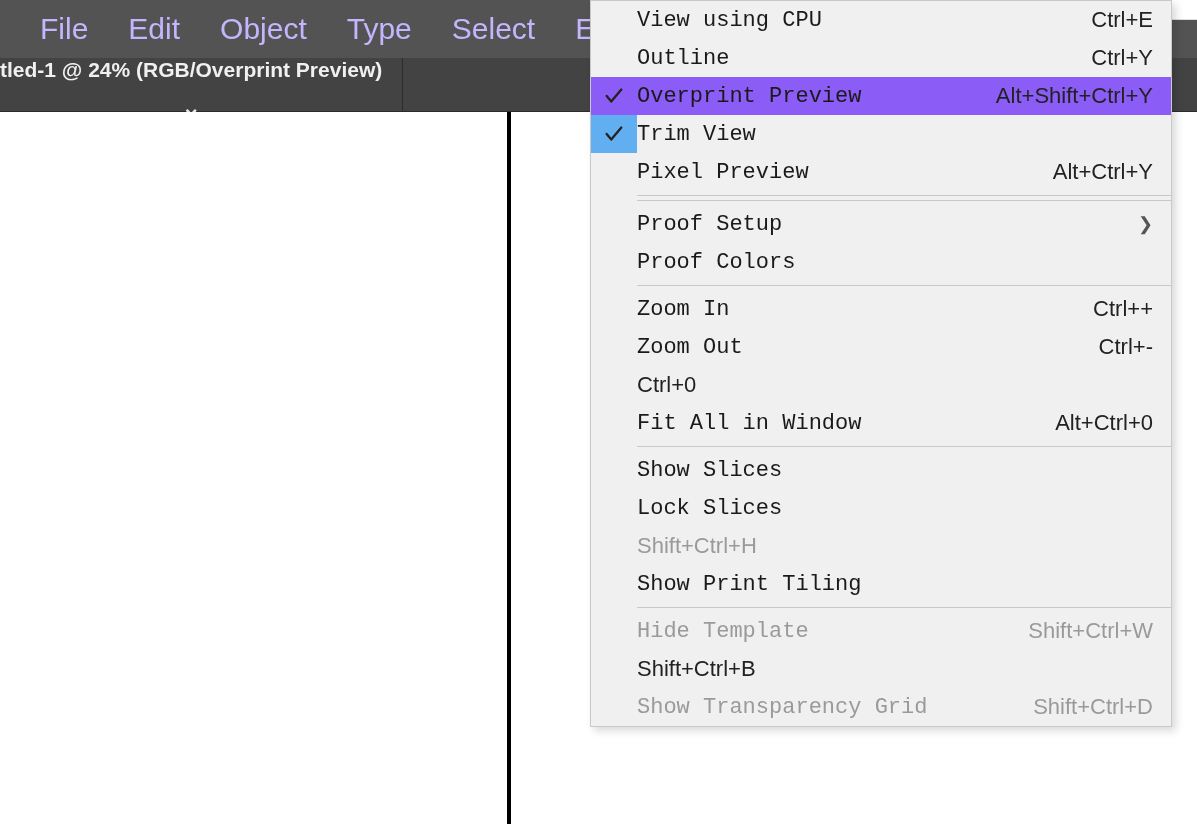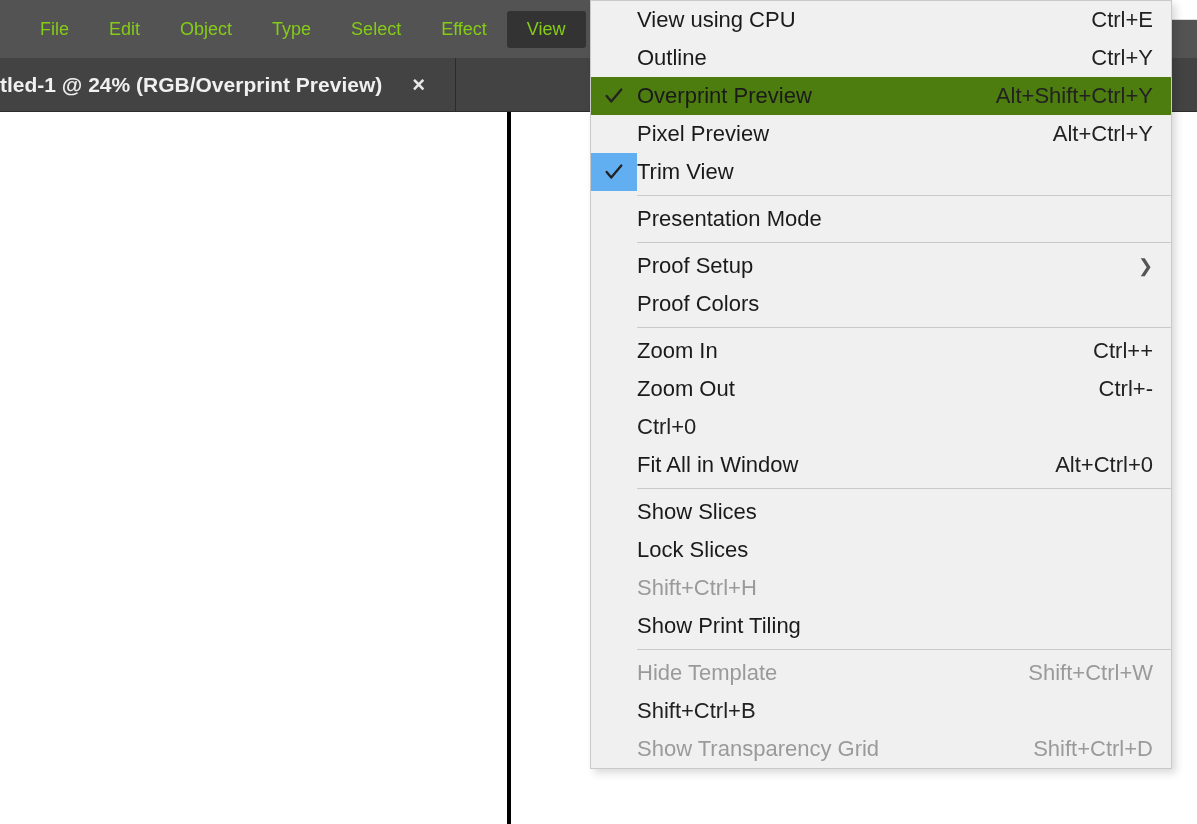--- a/index.html
+++ b/index.html
@@ -13,22 +13,22 @@
   }
   .menubar {
     background: #535353;
     height: 58px;
     display: flex;
     align-items: center;
     padding-left: 20px;
     gap: 0;
   }
   .menubar-item {
-    color: #84cc16;
-    font-size: 18px;
+    color: #c4b5fd;
+    font-size: 30px;
     padding: 8px 20px;
     cursor: default;
   }
   .menubar-item.open {
     background: #333333;
     border-radius: 3px;
   }
   .tabbar {
     background: #434343;
     height: 54px;
@@ -39,20 +39,21 @@
   .tab {
     display: flex;
     align-items: center;
     height: 100%;
     padding: 0 20px 0 0;
     gap: 20px;
     color: #f0f0f0;
     font-size: 21px;
     font-weight: 600;
     border-right: 1px solid #2c2c2c;
+    flex-direction: column;
   }
   .tab-close {
     color: #e8e8e8;
     font-size: 22px;
     padding: 0 10px;
     cursor: default;
   }
   .canvas-area {
     position: absolute;
     left: 0;
@@ -81,40 +82,41 @@
     color: #1a1a1a;
     padding-bottom: 0;
   }
   .menu-row {
     display: flex;
     align-items: center;
     height: 38px;
     padding: 0 18px 0 0;
   }
   .menu-row.selected {
-    background: #4d7c0f;
+    background: #8b5cf6;
   }
   .menu-row.disabled .menu-label,
   .menu-row.disabled .menu-shortcut {
     color: #9a9a9a;
   }
   .check-col {
     width: 46px;
     display: flex;
     align-items: center;
     justify-content: center;
     flex-shrink: 0;
   }
   .check-col.standalone-checked {
     background: #61aef1;
     height: 38px;
   }
   .menu-label {
     flex: 1;
     white-space: nowrap;
+    font-family: Liberation Mono, monospace;
   }
   .menu-shortcut {
     color: #222;
     white-space: nowrap;
   }
   .submenu-arrow {
     margin-left: 10px;
     font-size: 18px;
     color: #555;
   }
@@ -177,37 +179,33 @@
     <div class="menu-row selected">
       <div class="check-col">
         <svg class="checkmark-svg" viewBox="0 0 24 24">
           <path d="M4 12 L9 18 L20 5" stroke="#222" stroke-width="2.5" fill="none" stroke-linecap="round" stroke-linejoin="round"></path>
         </svg>
       </div>
       <div class="menu-label">Overprint Preview</div>
       <div class="menu-shortcut">Alt+Shift+Ctrl+Y</div>
     </div>
     <div class="menu-row">
-      <div class="check-col"></div>
-      <div class="menu-label">Pixel Preview</div>
-      <div class="menu-shortcut">Alt+Ctrl+Y</div>
-    </div>
-    <div class="menu-row">
       <div class="check-col standalone-checked">
         <svg class="checkmark-svg" viewBox="0 0 24 24">
           <path d="M4 12 L9 18 L20 5" stroke="#222" stroke-width="2.5" fill="none" stroke-linecap="round" stroke-linejoin="round"></path>
         </svg>
       </div>
       <div class="menu-label">Trim View</div>
     </div>
-    <div class="menu-sep"></div>
-    <div class="menu-row">
-      <div class="check-col"></div>
-      <div class="menu-label">Presentation Mode</div>
-    </div>
+    <div class="menu-row">
+      <div class="check-col"></div>
+      <div class="menu-label">Pixel Preview</div>
+      <div class="menu-shortcut">Alt+Ctrl+Y</div>
+    </div>
+    <div class="menu-sep"></div>
     <div class="menu-sep"></div>
     <div class="menu-row">
       <div class="check-col"></div>
       <div class="menu-label">Proof Setup</div>
       <div class="submenu-arrow">❯</div>
     </div>
     <div class="menu-row">
       <div class="check-col"></div>
       <div class="menu-label">Proof Colors</div>
     </div>

